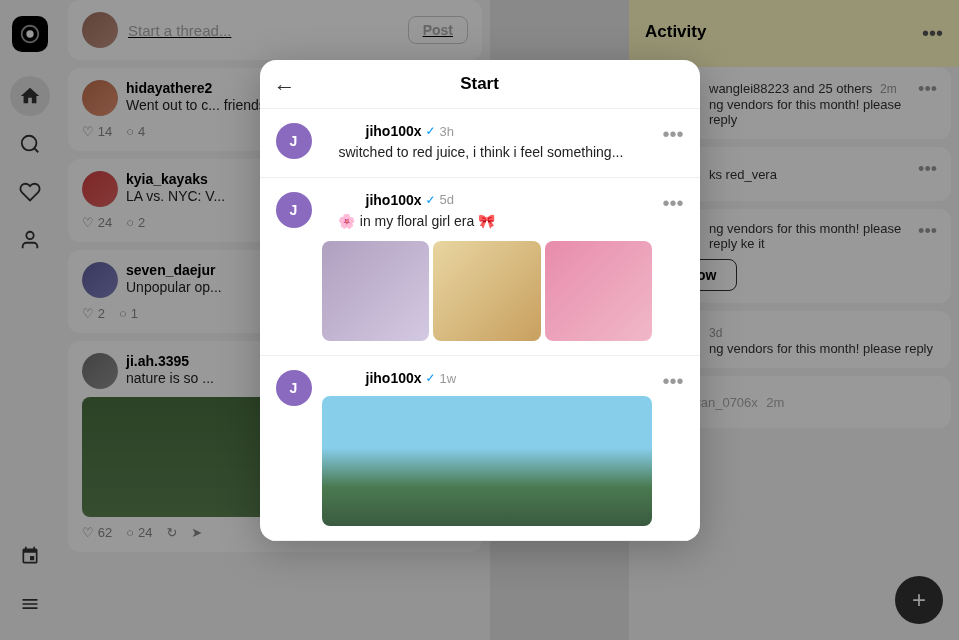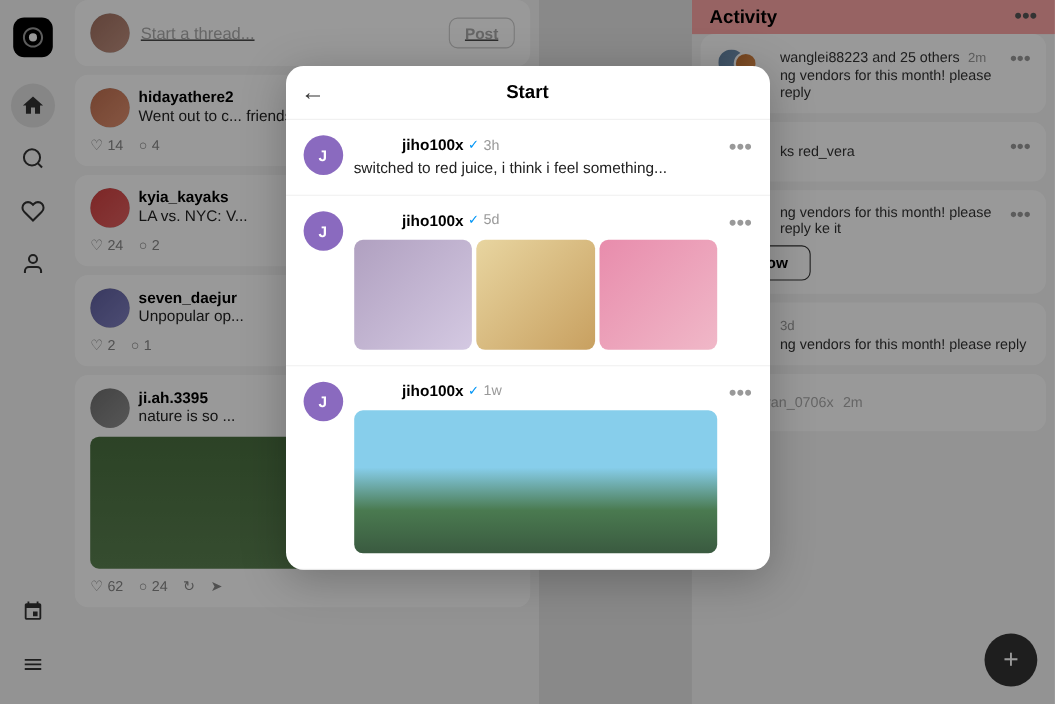--- a/index.html
+++ b/index.html
@@ -169,24 +169,24 @@
     .activity-panel {
       position: absolute;
       right: 0; top: 0;
       width: 330px;
       height: 640px;
       background: #f5f5f5;
       overflow: hidden;
     }
     .activity-header {
       display: flex;
-      align-items: center;
+      align-items: flex-start;
       justify-content: space-between;
-      padding: 4px 16px;
-      background: #fca5a5;
+      padding: 22px 16px;
+      background: #fef9c3;
     }
     .activity-title {
       font-size: 17px;
       font-weight: 600;
     }
     .activity-more {
       font-size: 20px;
       cursor: pointer;
       color: #555;
     }
@@ -353,20 +353,21 @@
       font-size: 12px;
     }
     .draft-time {
       color: #999;
       font-size: 13px;
     }
     .draft-text {
       font-size: 14px;
       color: #222;
       line-height: 1.4;
+      margin-left: 17px;
     }
     .draft-link {
       color: #5b8ef5;
       text-decoration: none;
     }
     .draft-more {
       color: #999;
       font-size: 20px;
       cursor: pointer;
       margin-left: auto;
@@ -630,20 +631,21 @@
 
       <div class="draft-item">
         <div class="draft-post-header">
           <div class="draft-avatar">J</div>
           <div style="flex:1;">
             <div class="draft-user-row">
               <span class="draft-username">jiho100x</span>
               <span class="draft-verified">✓</span>
               <span class="draft-time">5d</span>
             </div>
+            <div class="draft-text">🌸 in my floral girl era 🎀</div>
             <div class="draft-images">
               <div class="draft-img draft-img-1"></div>
               <div class="draft-img draft-img-2"></div>
               <div class="draft-img draft-img-3"></div>
             </div>
           </div>
           <span class="draft-more">•••</span>
         </div>
       </div>
 

